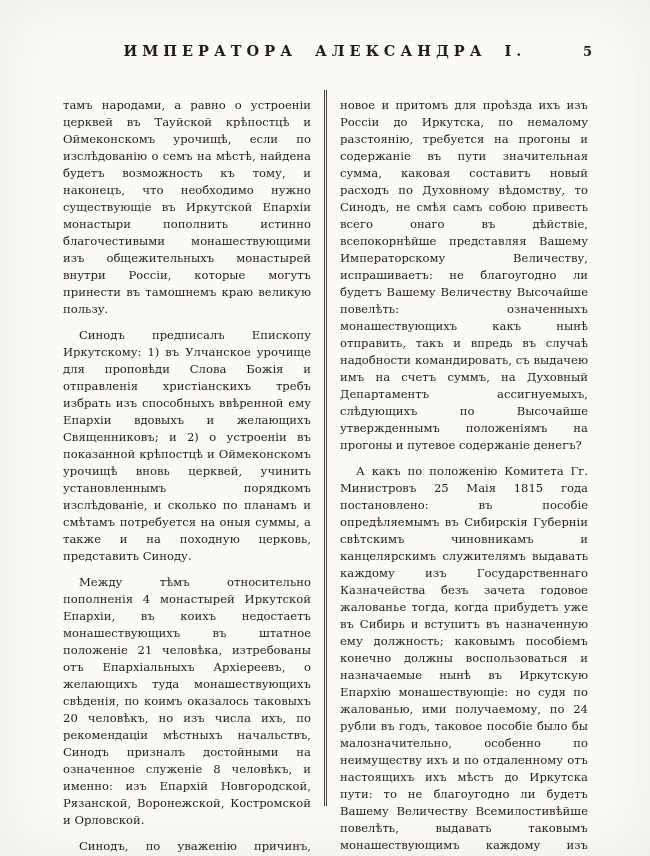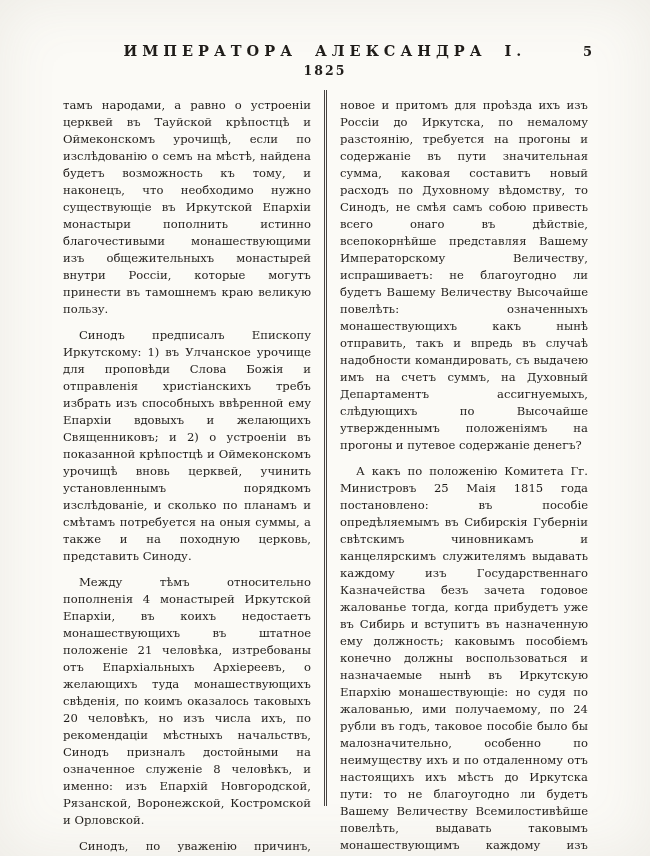--- a/index.html
+++ b/index.html
@@ -62,21 +62,20 @@
 </style>
 </head>
 <body>
 
 <div class="sheet">
 
   <div class="header-title">ИМПЕРАТОРА АЛЕКСАНДРА I.</div>
 
   <div class="page-number">5</div>
 
-  <div class="header-year">1825</div>
 
   <div class="columns">
     <div class="col">
         <p class="para"><span>тамъ народами, а равно о устроеніи церквей въ Тауйской крѣпостцѣ и Оймеконскомъ урочищѣ, если по изслѣдованію о семъ на мѣстѣ, найдена будетъ возможность къ тому, и наконецъ, что необходимо нужно существующіе въ Иркутской Епархіи монастыри пополнить истинно благочестивыми монашествующими изъ общежительныхъ монастырей внутри Россіи, которые могутъ принести въ тамошнемъ краю великую пользу.</span></p>
         <p class="para indent"><span>Синодъ предписалъ Епископу Иркутскому: 1) въ Улчанское урочище для проповѣди Слова Божія и отправленія христіанскихъ требъ избрать изъ способныхъ ввѣренной ему Епархіи вдовыхъ и желающихъ Священниковъ; и 2) о устроеніи въ показанной крѣпостцѣ и Оймеконскомъ урочищѣ вновь церквей, учинить установленнымъ порядкомъ изслѣдованіе, и сколько по планамъ и смѣтамъ потребуется на оныя суммы, а также и на походную церковь, представить Синоду.</span></p>
         <p class="para indent"><span>Между тѣмъ относительно пополненія 4 монастырей Иркутской Епархіи, въ коихъ недостаетъ монашествующихъ въ штатное положеніе 21 человѣка, изтребованы отъ Епархіальныхъ Архіереевъ, о желающихъ туда монашествующихъ свѣденія, по коимъ оказалось таковыхъ 20 человѣкъ, но изъ числа ихъ, по рекомендаціи мѣстныхъ начальствъ, Синодъ призналъ достойными на означенное служеніе 8 человѣкъ, и именно: изъ Епархій Новгородской, Рязанской, Воронежской, Костромской и Орловской.</span></p>
         <p class="para indent"><span>Синодъ, по уваженію причинъ, изложенныхъ въ мнѣніи Иркутскаго Епископа и бывшаго Сибирскаго Генералъ-Губернатора Сперанскаго, признаетъ полезнымъ пополнить монастыри Иркутской Епархіи монашествующими, какъ нынѣ изъ числа означенныхъ изъявившихъ желаніе поступить туда и найденныхъ достойными, такъ и впредь въ случаѣ таковой же надобности командировать туда подобныхъ; но поелику обстоятельство сіе есть</span></p>
       </div>
 
     <div class="col-divider"></div>

